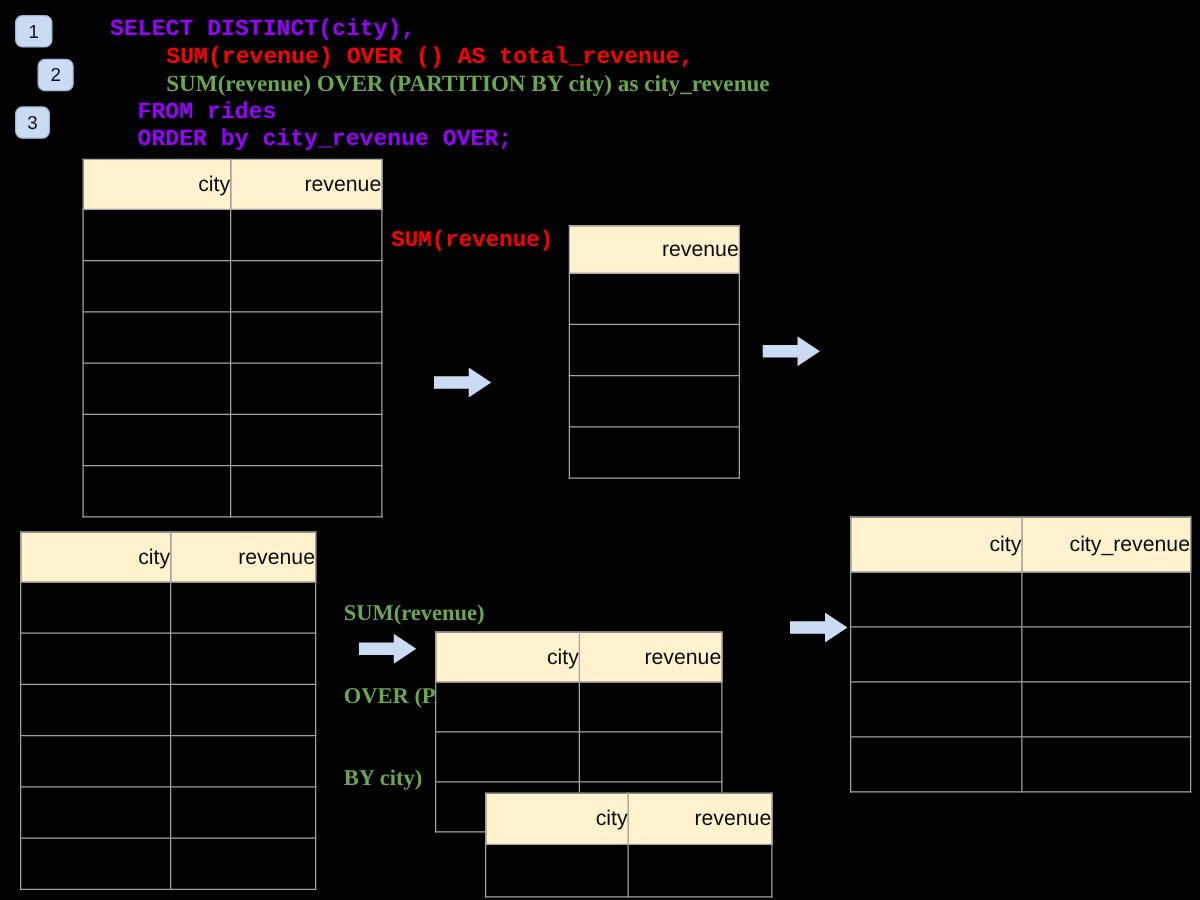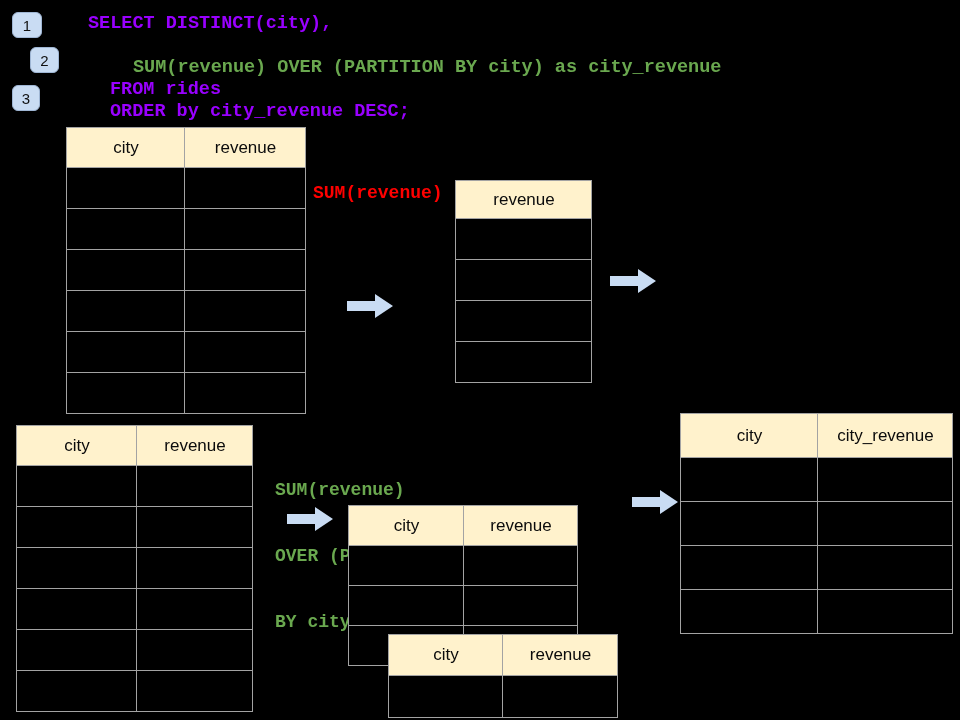--- a/index.html
+++ b/index.html
@@ -30,41 +30,41 @@
   #badge-2{left:30px;top:47px;width:29px;height:26px;}
   #badge-3{left:12px;top:85px;width:28px;height:26px;}
   
   .code{
     position:absolute;white-space:pre;
     font-family:"Liberation Mono",monospace;
     font-weight:bold;font-size:18.5px;line-height:22px;
   }
   .purple{color:var(--sql-purple);}
   .red{color:var(--sql-red);}
-  .green{color:var(--sql-green);}
+  .green{color:var(--sql-green);font-family:Liberation Serif, serif;}
   #sql-l1{left:88px;top:13px;}
   #sql-l2{left:133px;top:35px;}
   #sql-l3{left:133px;top:57px;}
   #sql-l4{left:110px;top:79px;text-align:center;}
   #sql-l5{left:110px;top:101px;}
   #from-note{left:752px;top:36px;font-size:15.5px;line-height:21px;}
   #annot-total{left:313px;top:138px;font-size:18px;}
   #annot-partition{left:275px;top:435px;font-size:18px;}
   
   table.tbl{
     position:absolute;border-collapse:collapse;table-layout:fixed;
     background:#000;
   }
   .tbl th,.tbl td{
     border:1px solid var(--table-grid);padding:0;box-sizing:border-box;
   }
   .tbl th{
     background:var(--table-header-fill);
     font:17px "Liberation Sans",sans-serif;font-weight:normal;
-    color:#0B0B0B;text-align:center;padding-left:1px;
+    color:#0B0B0B;text-align:right;padding-left:1px;
   }
   #t1{left:66px;top:127px;width:239px;}
   #t1 th{height:40px;} #t1 td{height:41px;}
   #t2{left:455px;top:180px;width:136px;}
   #t2 th{height:38px;} #t2 td{height:41px;}
   #t3{left:16px;top:425px;width:236px;}
   #t3 th{height:40px;} #t3 td{height:41px;}
   #t4{left:348px;top:505px;width:229px;}
   #t4 th{height:40px;} #t4 td{height:40px;}
   #t5{left:388px;top:634px;width:229px;}
@@ -81,23 +81,24 @@
 </head>
 <body>
 
 <div class="stage">
 
   <div class="badge" id="badge-1">1</div>
   <div class="badge" id="badge-2">2</div>
   <div class="badge" id="badge-3">3</div>
 
   <div class="code purple" id="sql-l1">SELECT DISTINCT(city),</div>
+  <div class="code red" id="sql-l2">SUM(revenue) OVER () AS total_revenue,</div>
   <div class="code green" id="sql-l3">SUM(revenue) OVER (PARTITION BY city) as city_revenue</div>
   <div class="code purple" id="sql-l4">FROM rides</div>
-  <div class="code purple" id="sql-l5">ORDER by city_revenue DESC;</div>
+  <div class="code purple" id="sql-l5">ORDER by city_revenue OVER;</div>
 
 
   <div class="code red" id="annot-total">
     <div>SUM(revenue)</div>
   </div>
 
   <div class="code green" id="annot-partition">
     <div>SUM(revenue)</div>
     <div>OVER (PARTITION</div>
     <div>BY city)</div>

